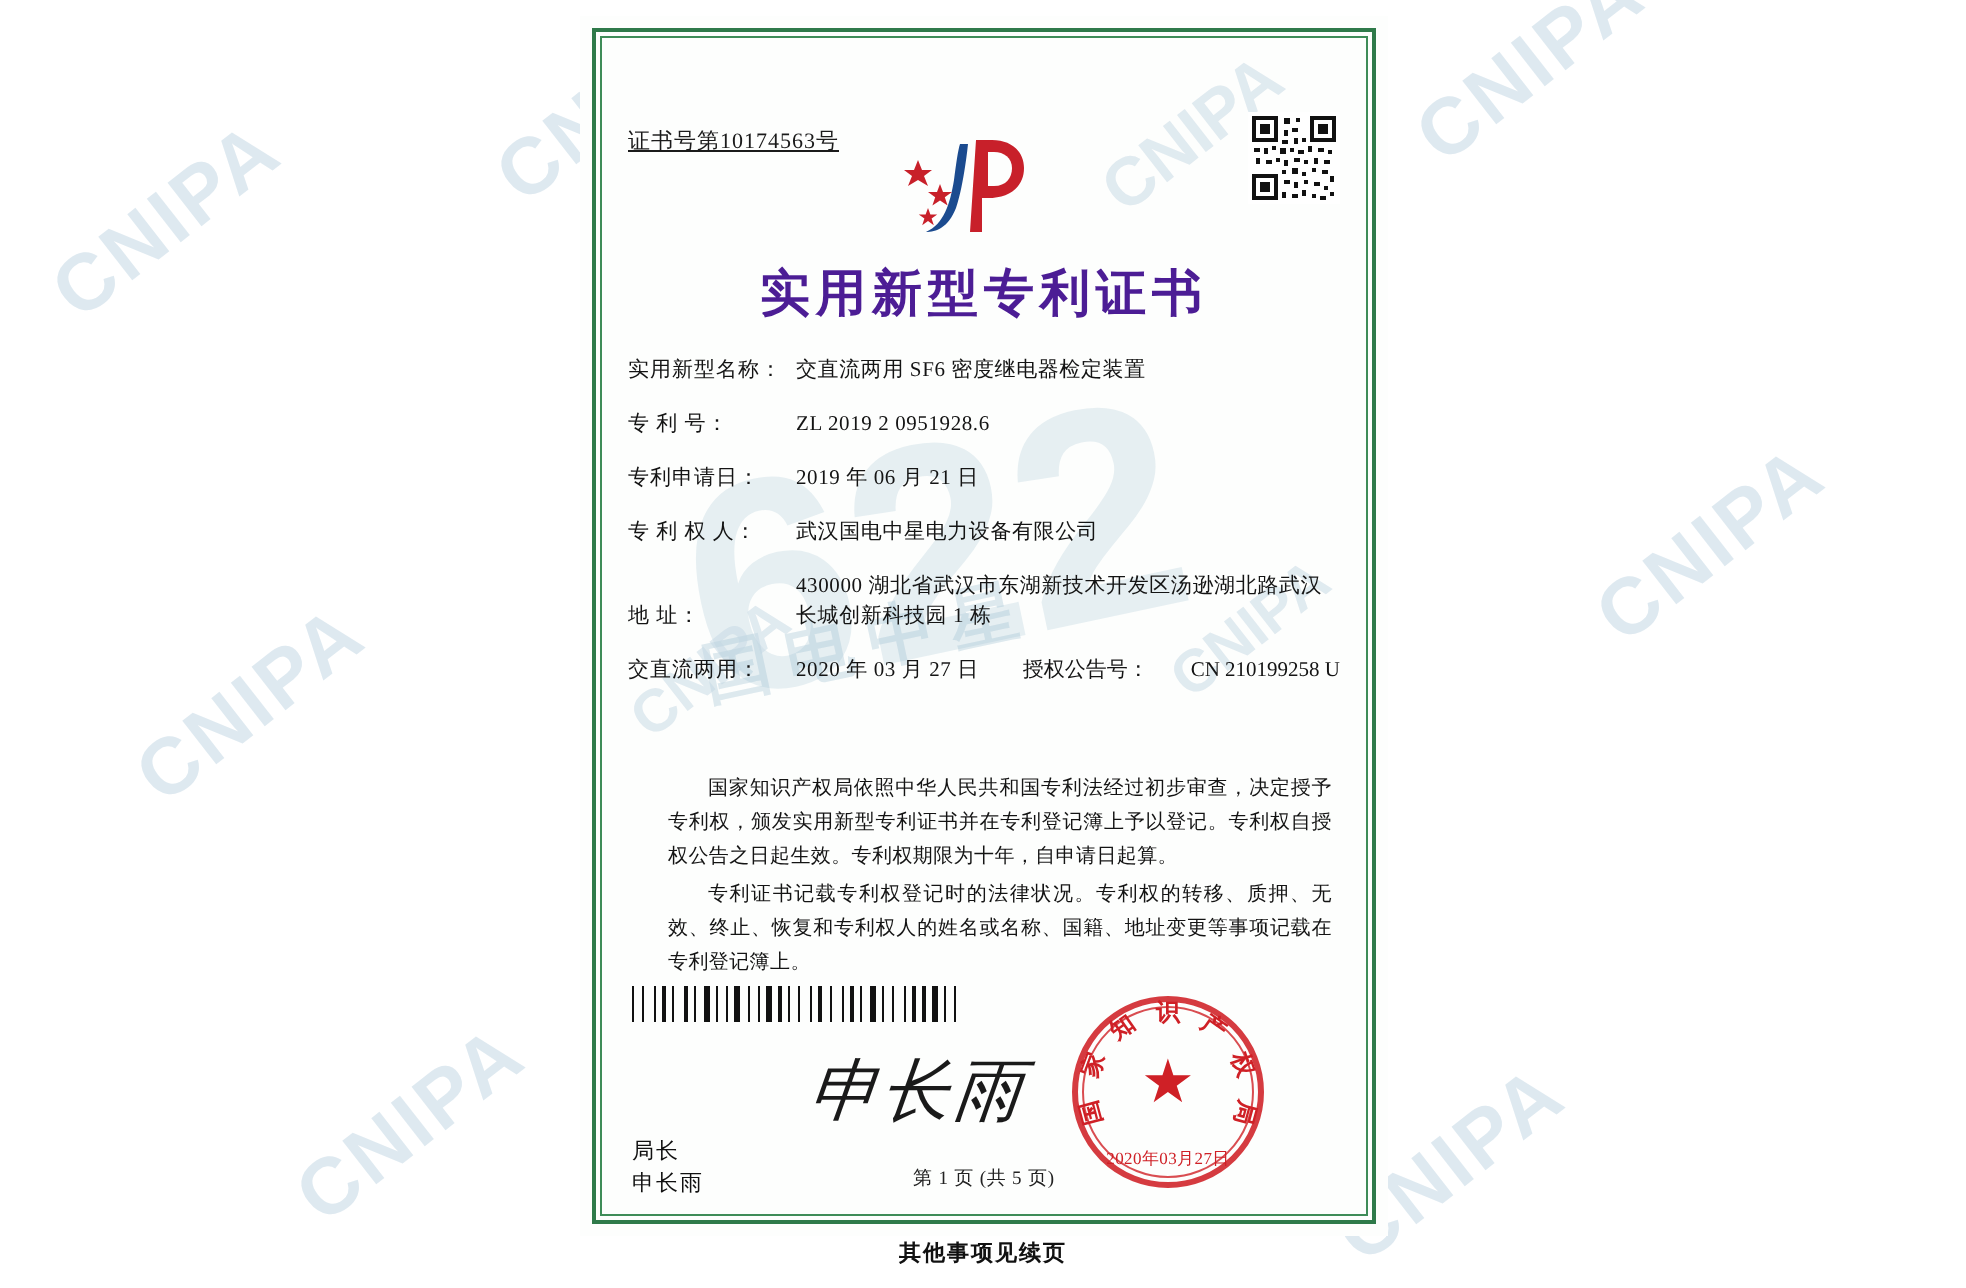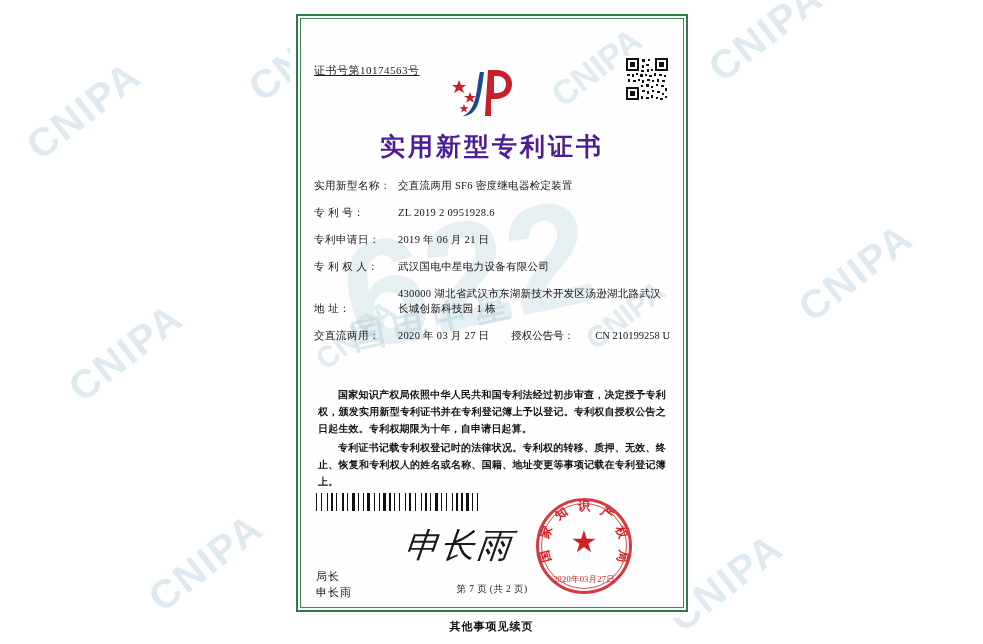--- a/index.html
+++ b/index.html
@@ -159,23 +159,22 @@
     left: 28px;
     top: 378px;
     width: 348px;
     font-size: 10px;
     line-height: 17px;
     color: #141414;
     text-align: justify;
     letter-spacing: 0.2px;
   }
   #body-text p {
-    margin: 0 0 2px 0;
+    margin: 0 0 2px 16px;
     text-indent: 20px;
-    font-weight: bold;
   }
 
   
   #barcode {
     position: absolute;
     left: 26px;
     top: 485px;
     width: 192px;
     height: 18px;
   }
@@ -470,17 +469,17 @@
           <div class="arc-char" style="transform: rotate(-70deg);">家</div>
           <div class="arc-char" style="transform: rotate(-35deg);">知</div>
           <div class="arc-char" style="transform: rotate(0deg);">识</div>
           <div class="arc-char" style="transform: rotate(35deg);">产</div>
           <div class="arc-char" style="transform: rotate(70deg);">权</div>
           <div class="arc-char" style="transform: rotate(105deg);">局</div>
         </div>
       <div class="seal-date">2020年03月27日</div>
     </div>
 
-    <div id="page-no">第 7 页 (共 2 页)</div>
+    <div id="page-no">第 1 页 (共 5 页)</div>
   </div>
 
   <div style="position:absolute; left:0; right:0; bottom:10px; text-align:center; font-size:11px; color:#111; letter-spacing:1px;font-weight:bold;">其他事项见续页</div>
 </div>
 
 </body></html>

